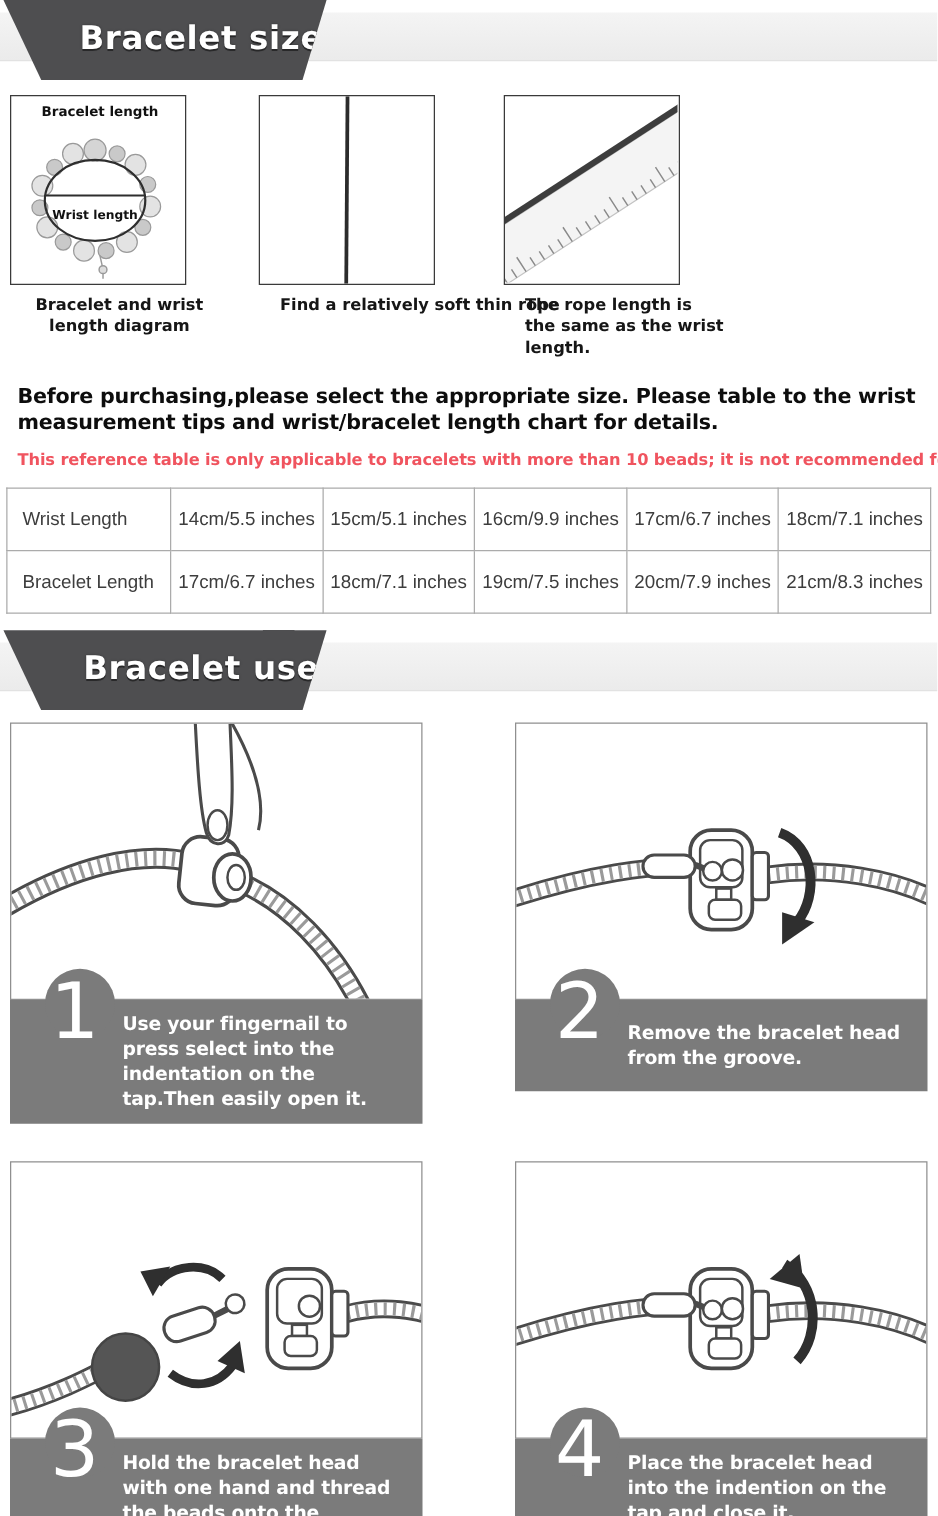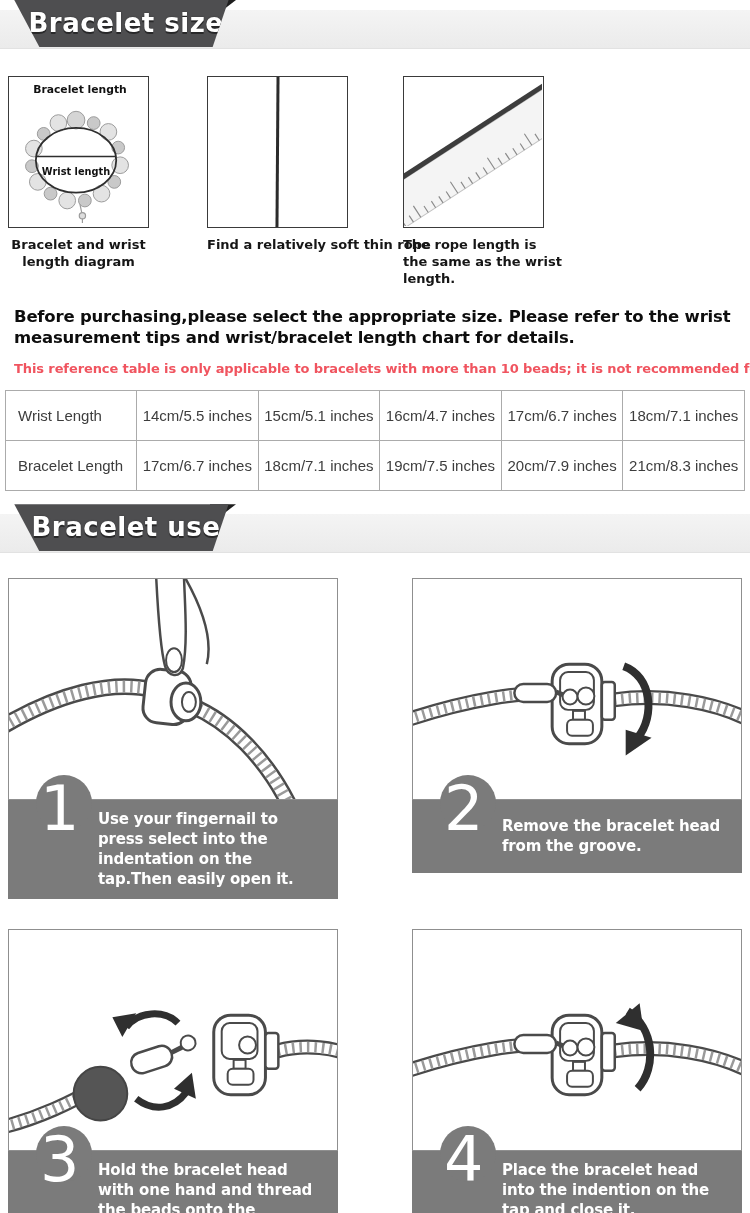--- a/index.html
+++ b/index.html
@@ -10,24 +10,24 @@
     color:#111;
   }
   
   .banner{position:relative;height:50px;}
   .banner .bar{
     position:absolute;left:0;right:0;top:10px;height:38px;
     background:linear-gradient(#f4f4f4,#ebebeb);
     border-bottom:1px solid #e2e2e2;
   }
   .banner .trapezoid{
-    position:absolute;left:12px;top:0;width:228px;height:47px;
+    position:absolute;left:0;top:0;width:228px;height:64px;
     background:#4e4e50;
     clip-path:polygon(1% 0, 95% 0, 88% 100%, 12% 100%);
-    display:flex;align-items:center;justify-content:center;
+    display:flex;align-items:center;justify-content:center;padding-left:47px;
   }
   .banner .fold{
     position:absolute;left:210px;top:0;width:26px;height:14px;
     background:#1e1e1e;
     clip-path:polygon(0 0, 100% 0, 30% 100%, 0 60%);
   }
   .banner .banner-label{
     font-family:"DejaVu Sans", sans-serif;
     font-size:26px;font-weight:bold;color:#fff;
     text-shadow:0 2px 0 rgba(0,0,0,.45), 0 0 2px rgba(0,0,0,.35);
@@ -45,20 +45,21 @@
     width:141px;height:152px;border:1.5px solid #3a3a3a;
     box-sizing:border-box;background:#fff;position:relative;overflow:hidden;
   }
   .rope-line{
     position:absolute;top:0;bottom:0;left:49%;width:3px;background:#2b2b2b;
     transform:rotate(.4deg);
   }
   .mcap{
     margin-top:9px;font-size:13px;font-weight:700;color:#161616;line-height:1.3;
     font-family:"DejaVu Sans", sans-serif;
+    margin-left:17px;
   }
   .mcol:nth-child(1) .mcap{width:141px;text-align:center;}
   .mcol:nth-child(2) .mcap{white-space:nowrap;}
   .mcol:nth-child(3) .mcap{width:162px;}
   .mcol:nth-child(4) .mcap{width:158px;}
   
   .intro{
     margin:18px 14px 0;font-size:16.5px;font-weight:700;color:#0d0d0d;
     line-height:1.32;letter-spacing:-0.2px;font-family:"DejaVu Sans", sans-serif;
   }
@@ -176,30 +177,30 @@
               M 126 104 L 126 90 M 135 104 L 135 96 M 144 104 L 144 96 M 153 104 L 153 96 M 162 104 L 162 96
               M 171 104 L 171 90 M 180 104 L 180 96 M 189 104 L 189 96 M 198 104 L 198 96 M 207 104 L 207 96"></path>
           </g>
         </svg>
       </div>
       <div class="mcap">The rope length is the same as the wrist length.</div>
     </div>
   </div>
 </div>
 
-<div class="intro">Before purchasing,please select the appropriate size. Please refer to the wrist measurement tips and wrist/bracelet length chart for details.</div>
+<div class="intro">Before purchasing,please select the appropriate size. Please table to the wrist measurement tips and wrist/bracelet length chart for details.</div>
 <div class="note">This reference table is only applicable to bracelets with more than 10 beads; it is not recommended for the fewer.</div>
 
 <table class="size-chart">
   <tbody>
       <tr>
     <td class="rowhead">Wrist Length</td>
     <td>14cm/5.5 inches</td>
     <td>15cm/5.1 inches</td>
-    <td>16cm/4.7 inches</td>
+    <td>16cm/9.9 inches</td>
     <td>17cm/6.7 inches</td>
     <td>18cm/7.1 inches</td>
   </tr>
   <tr>
     <td class="rowhead">Bracelet Length</td>
     <td>17cm/6.7 inches</td>
     <td>18cm/7.1 inches</td>
     <td>19cm/7.5 inches</td>
     <td>20cm/7.9 inches</td>
     <td>21cm/8.3 inches</td>

